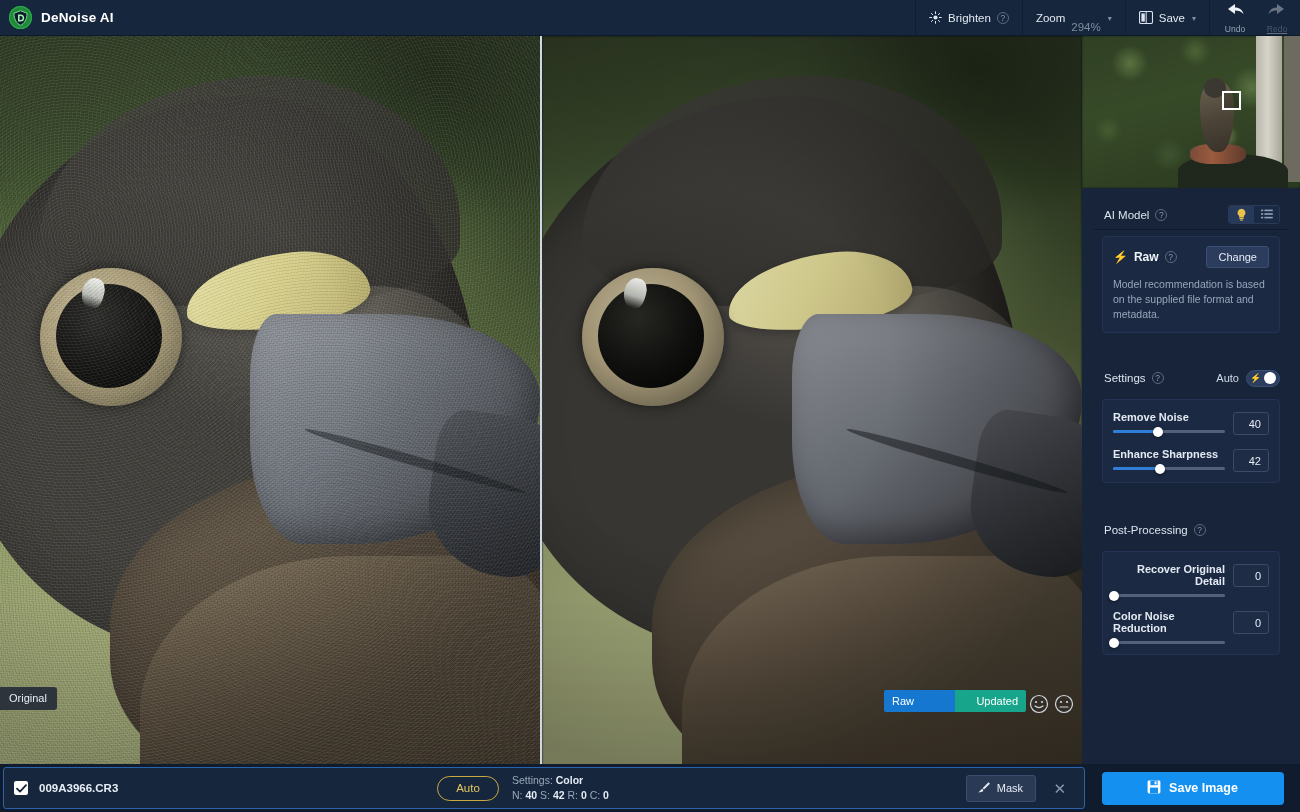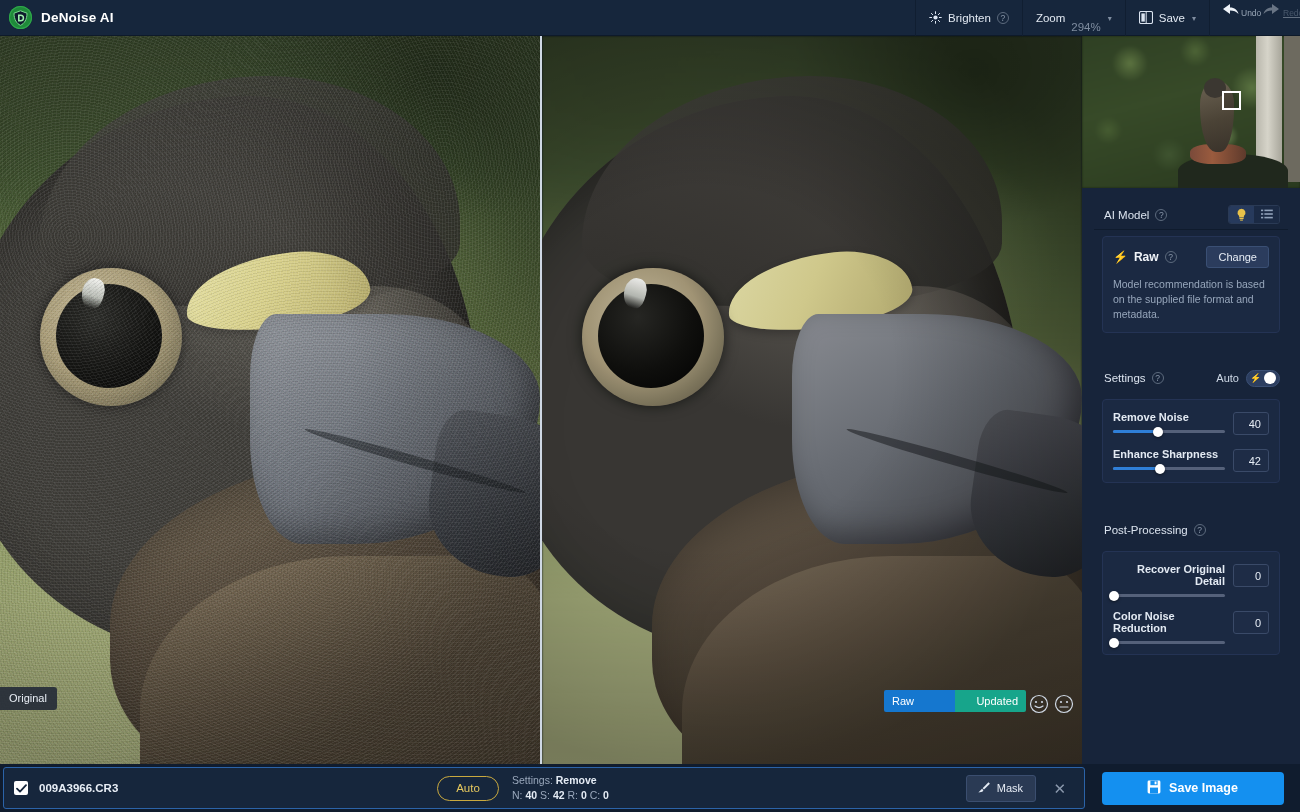--- a/index.html
+++ b/index.html
@@ -43,21 +43,21 @@
   .tb-label { font-size: 11.5px; color: #e2e9f2; }
   .tb-value { font-size: 11.5px; color: #7f8da0; margin-top: 18px; }
   .help-dot {
     width: 12px; height: 12px; border-radius: 50%;
     border: 1px solid #5c6a7d; color: #8b98ab;
     font-size: 8.5px; line-height: 10px; text-align: center;
     font-family: "Liberation Sans", sans-serif;
   }
   .caret { color: #7f8da0; font-size: 8px; margin-left: 1px; }
   .undo-group { display: flex; align-items: flex-start; padding: 0 8px 0 10px; gap: 12px; border-left: 1px solid #101e31; }
-  .undo-btn { display: flex; flex-direction: row; align-items: center; gap: 1px; padding-top: 3px; width: 30px; }
+  .undo-btn { display: flex; flex-direction: column; align-items: center; gap: 1px; padding-top: 3px; width: 30px; }
   .undo-btn .ub-label { font-size: 8.5px; color: #98a5b6; }
   .undo-btn.disabled { opacity: .38; text-decoration: underline; }
 
   
   .main { flex: 1 1 auto; display: flex; min-height: 0; }
 
   
   .viewer { position: relative; width: 1082px; flex: 0 0 1082px; background: #0b1522; overflow: hidden; }
   .pane { position: absolute; top: 0; height: 100%; overflow: hidden; }
   .pane-left  { left: 0;   width: 540px; }
@@ -623,21 +623,21 @@
         <svg width="11" height="9" viewBox="0 0 11 9">
           <path d="M1 4.6 L4 7.6 L10 1.2" fill="none" stroke="#16263c" stroke-width="1.8" stroke-linecap="round" stroke-linejoin="round"></path>
         </svg>
       </span>
       <span class="fname">009A3966.CR3</span>
 
       <button class="auto-btn">Auto</button>
 
       <span class="settings-txt">
         <span style="display:block;">
-          <span>Settings: </span><b>Remove</b>
+          <span>Settings: </span><b>Color</b>
         </span>
         <span style="display:block;">
           <span>N:</span> <b>40</b>
           <span>S:</span> <b>42</b>
           <span>R:</span> <b>0</b>
           <span>C:</span> <b>0</b>
         </span>
       </span>
 
       <span class="mask-btn">

